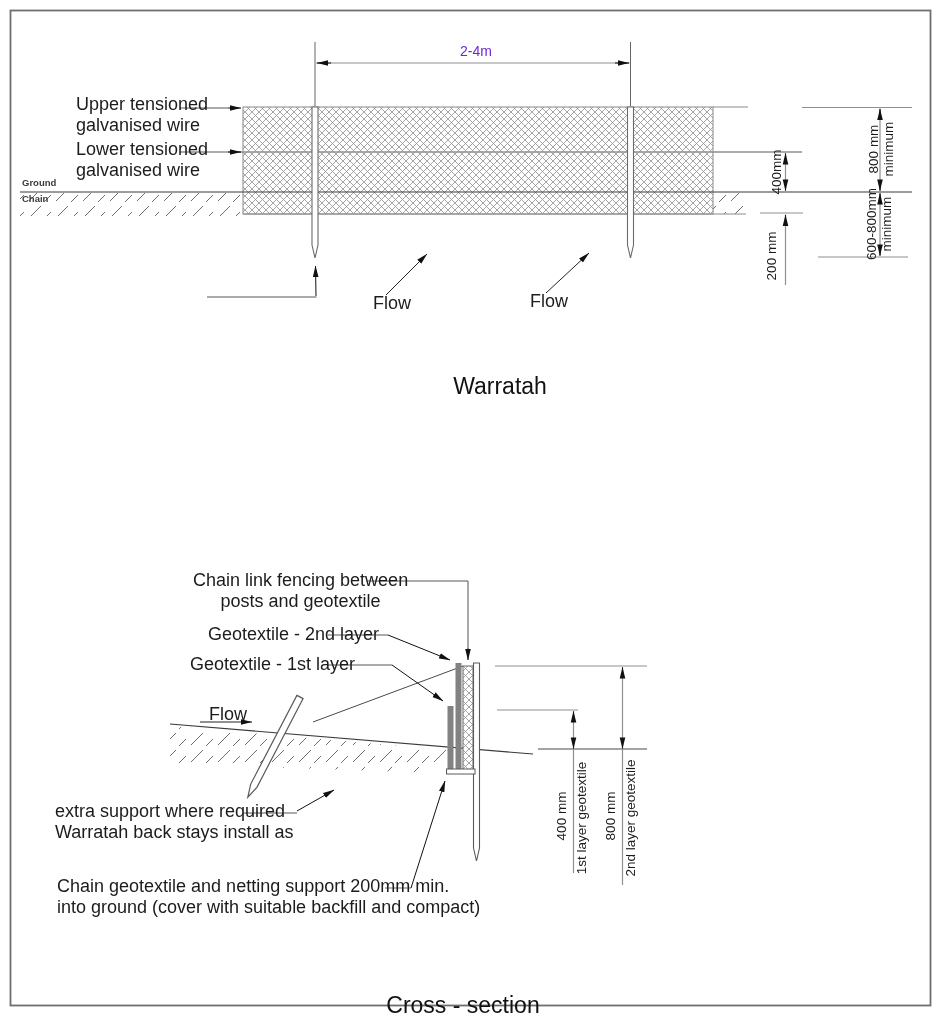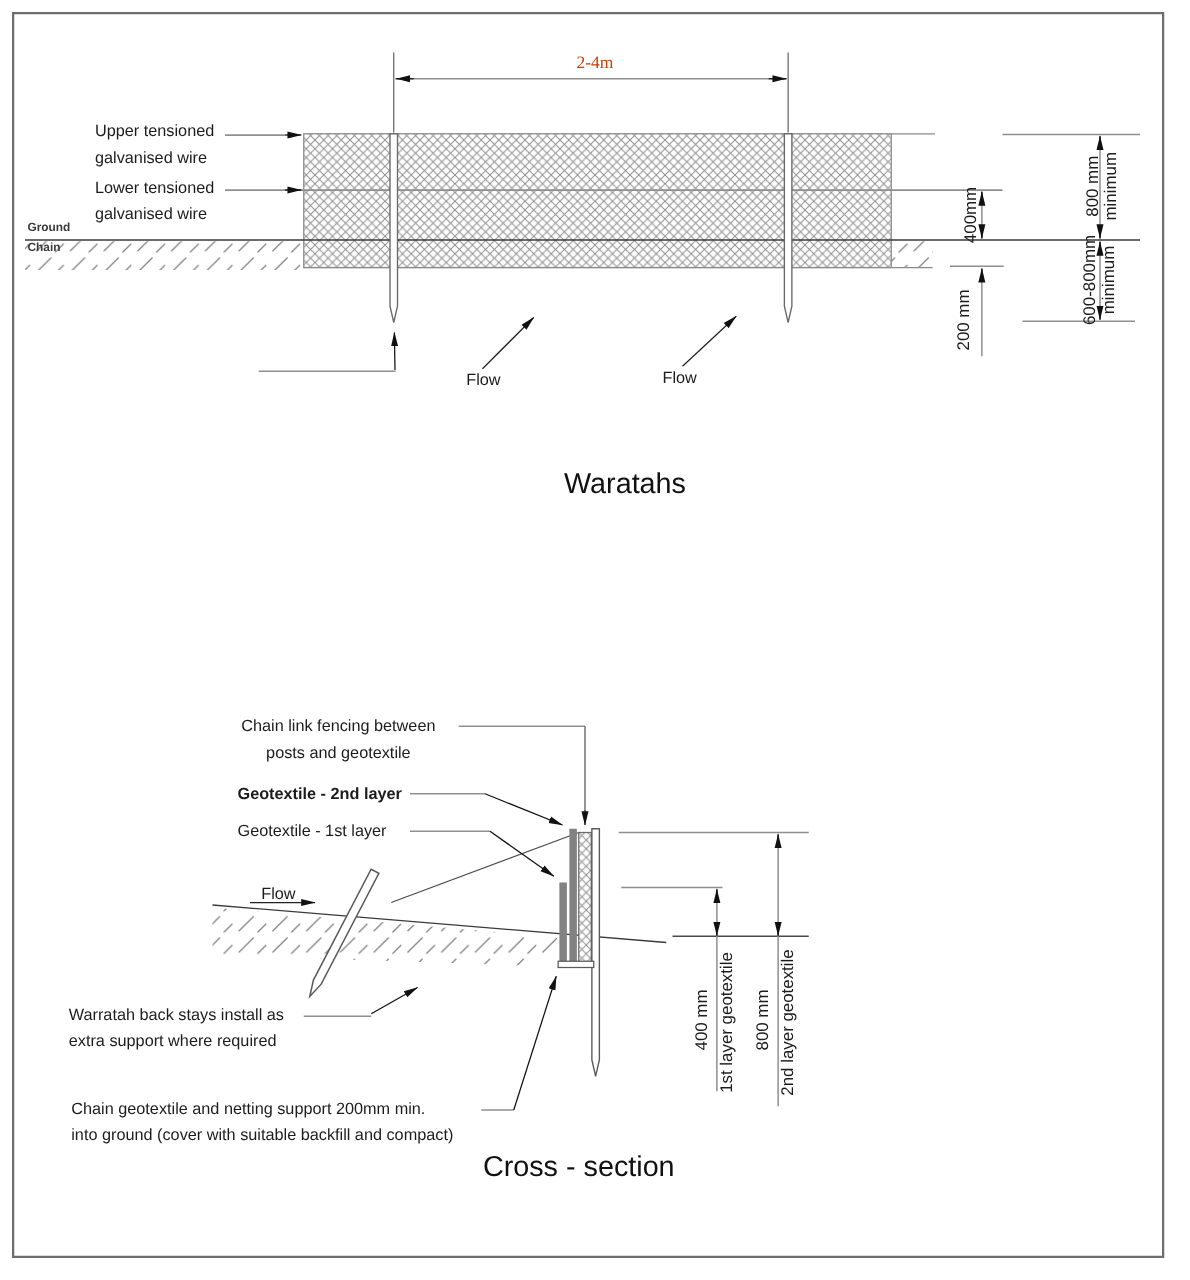--- a/index.html
+++ b/index.html
@@ -2,24 +2,24 @@
 <html><head>
 <meta charset="utf-8">
 <style>
   html,body { margin:0; padding:0; background:#fff; }
   #page {
     position:relative; width:952px; height:1024px; background:#ffffff;
     font-family:"Liberation Sans","DejaVu Sans",sans-serif; color:#1c1c1c;
     overflow:hidden;
   }
   #linework { position:absolute; left:0; top:0; }
-  .lbl { position:absolute; font-size:13px; line-height:21px; white-space:nowrap; color:#1c1c1c; }
+  .lbl { position:absolute; font-size:18px; line-height:21px; white-space:nowrap; color:#1c1c1c; }
   .lbl-xs { position:absolute; font-size:9.5px; line-height:10px; white-space:nowrap; color:#3a3a3a;font-weight:bold; }
   .title { position:absolute; font-size:23px; line-height:26px; text-align:center; color:#111; }
-  .dimh { position:absolute; font-size:14px; white-space:nowrap; color:#c2410c;font-family:Liberation Serif, serif; }
+  .dimh { position:absolute; font-size:14px; white-space:nowrap; color:#6d28d9; }
   .vtext { position:absolute; transform:translate(-50%,-50%) rotate(-90deg); transform-origin:center;
            white-space:nowrap; font-size:13.5px; color:#1c1c1c; text-align:center; }
   .vtext .l { line-height:15px; }
 </style>
 </head>
 <body>
 
 <div id="page">
 
   <svg id="linework" width="952" height="1024" viewBox="0 0 952 1024">
@@ -178,48 +178,48 @@
   </div>
   <div class="lbl" style="left:76px; top:139px;">
     <div>Lower tensioned</div>
     <div>galvanised wire</div>
   </div>
   <div class="lbl-xs" style="left:22px; top:178px;">Ground</div>
   <div class="lbl-xs" style="left:22px; top:194px;">Chain</div>
   <div class="lbl" style="left:373px; top:293px;">Flow</div>
   <div class="lbl" style="left:530px; top:291px;">Flow</div>
   <div class="dimh" style="left:443px; top:43px; width:66px; text-align:center;">2-4m</div>
-  <div class="title" style="left:420px; top:373px; width:160px;">Waratahs</div>
+  <div class="title" style="left:420px; top:373px; width:160px;">Warratah</div>
 
   <div class="vtext" style="left:776px; top:172px;">400mm</div>
   <div class="vtext" style="left:881px; top:149px;">
     <div class="l">800 mm</div>
     <div class="l">minimum</div>
   </div>
   <div class="vtext" style="left:879px; top:224px;">
     <div class="l">600-800mm</div>
     <div class="l">minimum</div>
   </div>
   <div class="vtext" style="left:771px; top:256px;">200 mm</div>
 
   <div class="lbl" style="left:193px; top:570px;text-align:center;">
     <div>Chain link fencing between</div>
     <div>posts and geotextile</div>
   </div>
-  <div class="lbl" style="left:190px; top:624px;font-weight:bold;">Geotextile - 2nd layer</div>
+  <div class="lbl" style="left:208px; top:624px;">Geotextile - 2nd layer</div>
   <div class="lbl" style="left:190px; top:654px;">Geotextile - 1st layer</div>
   <div class="lbl" style="left:209px; top:704px;">Flow</div>
   <div class="lbl" style="left:55px; top:801px;">
+    <div>extra support where required</div>
     <div>Warratah back stays install as</div>
-    <div>extra support where required</div>
   </div>
   <div class="lbl" style="left:57px; top:876px;">
     <div>Chain geotextile and netting support 200mm min.</div>
     <div>into ground (cover with suitable backfill and compact)</div>
   </div>
-  <div class="title" style="left:383px; top:920px; width:160px;">Cross - section</div>
+  <div class="title" style="left:383px; top:992px; width:160px;">Cross - section</div>
 
   <div class="vtext" style="left:561px; top:816px;">400 mm</div>
   <div class="vtext" style="left:581px; top:818px;">1st layer geotextile</div>
   <div class="vtext" style="left:610px; top:816px;">800 mm</div>
   <div class="vtext" style="left:630px; top:818px;">2nd layer geotextile</div>
 
 </div>
 
 </body></html>

